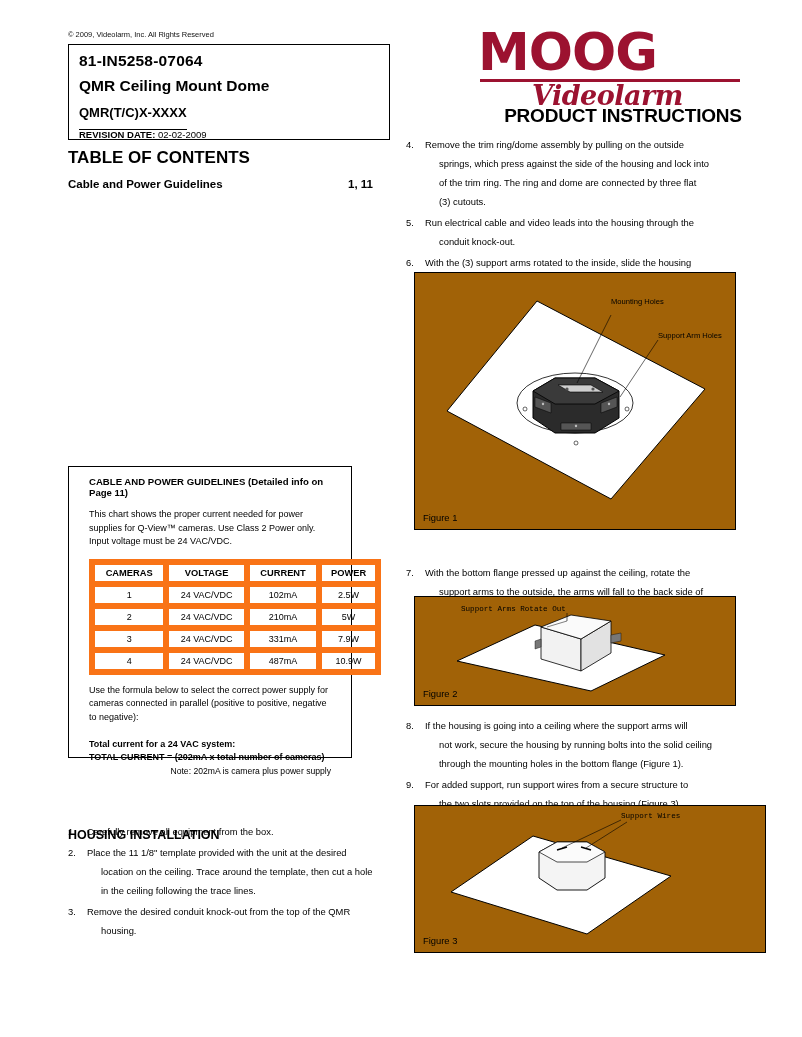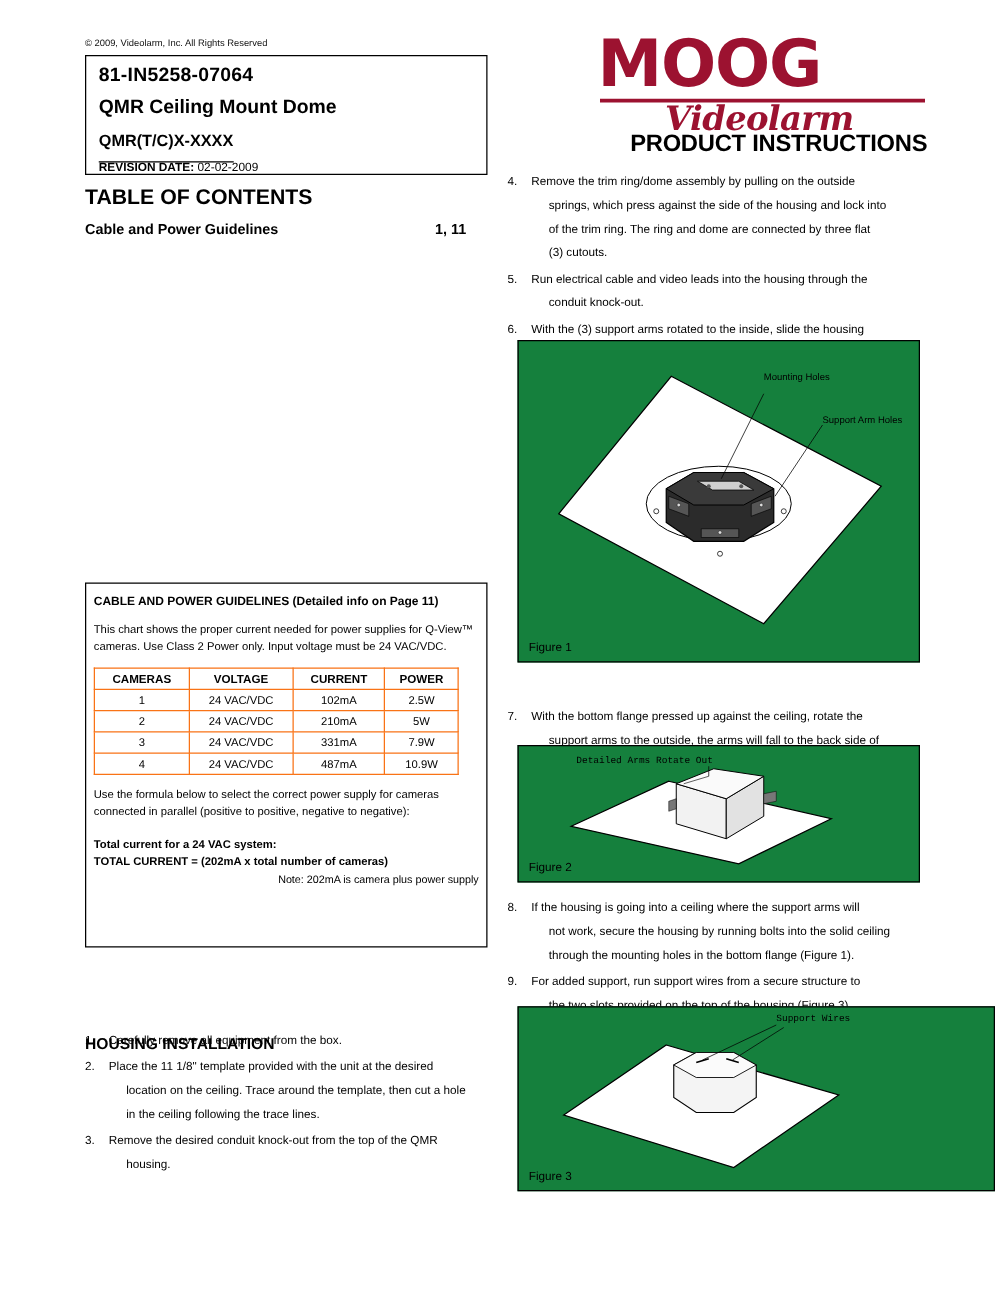--- a/index.html
+++ b/index.html
@@ -103,38 +103,38 @@
     justify-content: space-between;
     line-height: 16.4px;
   }
   .toc-row .label { }
   .toc-row .page { width: 42px; text-align: left; }
 
   
   .cable-box {
     position: absolute;
     left: 68px; top: 466px;
-    width: 322px; height: 292px;
+    width: 284px; height: 292px;
     border: 1px solid #000;
-    padding: 9px 6px;
+    padding: 9px 20px;
   }
   .cable-title { font-size: 9.6px; font-weight: bold; }
   .cable-desc {
     font-size: 9px;
     margin-top: 10px;
     line-height: 13.6px;
   }
   table.pwr {
     border-collapse: collapse;
     margin-top: 10px;
     width: 292px;
     font-size: 9px;
   }
   table.pwr th, table.pwr td {
-    border: 1px solid #f97316;
+    border: 6px solid #f97316;
     text-align: center;
     padding: 3px 2px;
   }
   table.pwr th { font-weight: bold; font-size: 9.3px; }
   .cable-formula {
     font-size: 9px;
     margin-top: 9px;
     line-height: 13.6px;
   }
   .cable-total {
@@ -187,30 +187,30 @@
     left: 406px; top: 716px;
     width: 340px;
     font-size: 9.4px;
     line-height: 19px;
   }
 
   
   .fig {
     position: absolute;
     border: 1px solid #000;
-    background: #15803d;
+    background: #a16207;
   }
   .fig-label {
     position: absolute;
     left: 8px; bottom: 6px;
     font-size: 9.4px;
   }
   #fig1 { left: 414px; top: 272px; width: 322px; height: 258px; }
   #fig2 { left: 414px; top: 596px; width: 322px; height: 110px; }
-  #fig3 { left: 414px; top: 805px; width: 382px; height: 148px; }
+  #fig3 { left: 414px; top: 805px; width: 352px; height: 148px; }
   .fig svg { position: absolute; left: 0; top: 0; }
   .callout {
     position: absolute;
     font-size: 7.6px;
     font-family: "Liberation Sans", sans-serif;
     white-space: nowrap;
   }
   .callout-mono {
     position: absolute;
     font-size: 7.6px;
@@ -398,21 +398,21 @@
 
       <polygon points="126,30 126,62 166,74 166,42" fill="#f2f2f2" stroke="#000" stroke-width="0.8"></polygon>
       <polygon points="166,42 166,74 196,56 196,24" fill="#e2e2e2" stroke="#000" stroke-width="0.8"></polygon>
       <polygon points="126,30 156,18 196,24 166,42" fill="#fafafa" stroke="#000" stroke-width="0.8"></polygon>
 
       <polygon points="120,44 126,42 126,50 120,52" fill="#777" stroke="#000" stroke-width="0.4"></polygon>
       <polygon points="196,38 206,36 206,44 196,46" fill="#777" stroke="#000" stroke-width="0.4"></polygon>
       <line x1="152" y1="24" x2="132" y2="30" stroke="#000" stroke-width="0.5"></line>
       <line x1="152" y1="24" x2="152" y2="16" stroke="#000" stroke-width="0.6"></line>
     </svg>
-    <div class="callout-mono" style="left:46px; top:8px;">Detailed Arms Rotate Out</div>
+    <div class="callout-mono" style="left:46px; top:8px;">Support Arms Rotate Out</div>
     <div class="fig-label">Figure 2</div>
   </div>
 
   <div class="steps-bottom">
     <div class="li">
       <span class="num">8.</span>
       <span class="txt">
         <span>If the housing is going into a ceiling where the support arms will</span>
         <span class="ind">not work, secure the housing by running bolts into the solid ceiling</span>
         <span class="ind">through the mounting holes in the bottom flange (Figure 1).</span>

